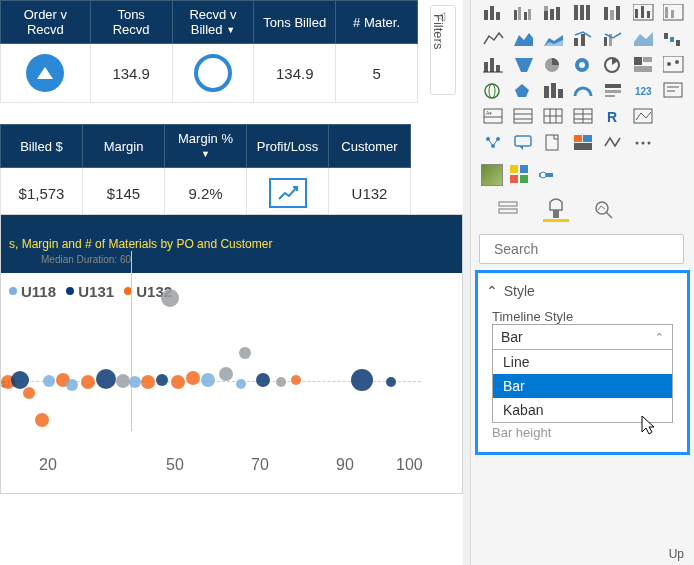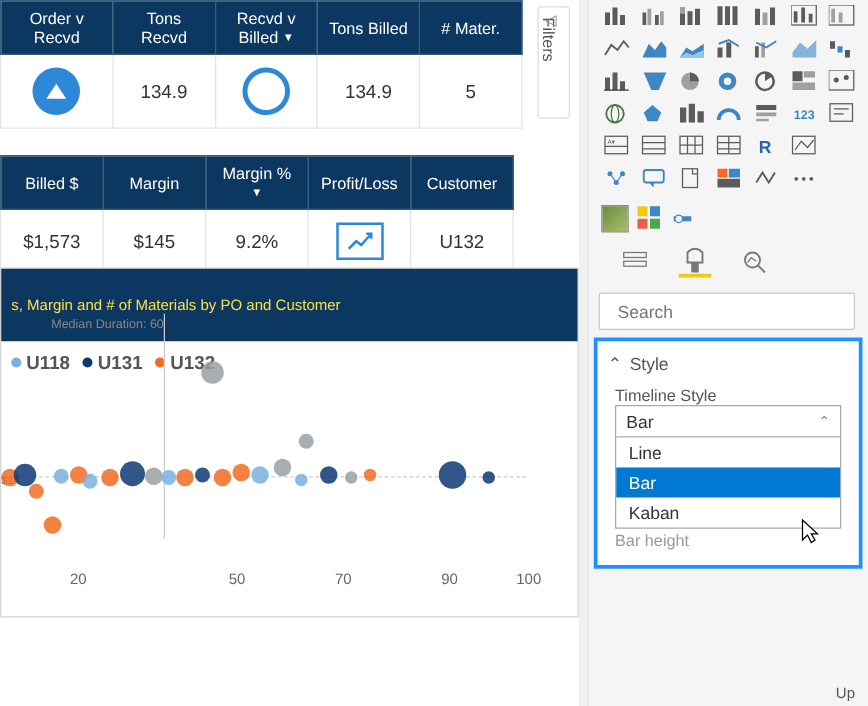--- a/index.html
+++ b/index.html
@@ -22,21 +22,21 @@
   .trend-box { width: 38px; height: 30px; border: 2px solid #2d88d8; display: inline-flex; align-items: center; justify-content: center; }
   .chart { position: absolute; left: 0; top: 214px; width: 463px; height: 280px; background: #fff; border: 1px solid #d3d3d3; }
   .chart-title { background: #0b3760; color: #fde047; font-size: 12px; padding: 22px 8px; }
   .legend { font-size: 15px; color: #555; padding: 8px 8px; }
   .legend span { display: inline-flex; align-items: center; gap: 4px; margin-right: 6px; }
   .dot { width: 8px; height: 8px; border-radius: 50%; display: inline-block; }
   .d-lb { background: #7bb0e0; }
   .d-db { background: #0c3a72; }
   .d-or { background: #f36c21; }
   .plot { position: absolute; left: 0; top: 36px; width: 463px; height: 200px; }
-  .axis { position: absolute; font-size: 12px; color: #666; margin-left: 17px; }
+  .axis { position: absolute; font-size: 16px; color: #666; }
   .median { position: absolute; left: 40px; top: 3px; font-size: 10px; color: #888; }
   .vline { position: absolute; top: 0; width: 1px; height: 180px; background: #ccc; }
   .hline { position: absolute; left: 0; width: 420px; height: 0; border-top: 1px dashed #ccc; }
   .bub { position: absolute; border-radius: 50%; opacity: 0.85; }
   .filters-rail { position: absolute; left: 430px; top: 5px; width: 26px; height: 90px; background: #fff; border: 1px solid #ddd; border-radius: 3px; }
   .filters-rail .lbl { writing-mode: vertical-lr; font-size: 13px; color: #555; text-align: center; margin-top: 8px; }
   .chev { position: absolute; top: 3px; left: 5px; font-size: 12px; color: #888; }
   .pane { position: absolute; left: 470px; top: 0; width: 224px; height: 565px; background: #f5f5f5; border-left: 1px solid #ddd; }
   .viz-gallery { padding: 2px 10px 6px 10px; display: grid; grid-template-columns: repeat(7, 26px); gap: 4px; }
   .viz-ic { width: 26px; height: 22px; display: flex; align-items: center; justify-content: center; }

